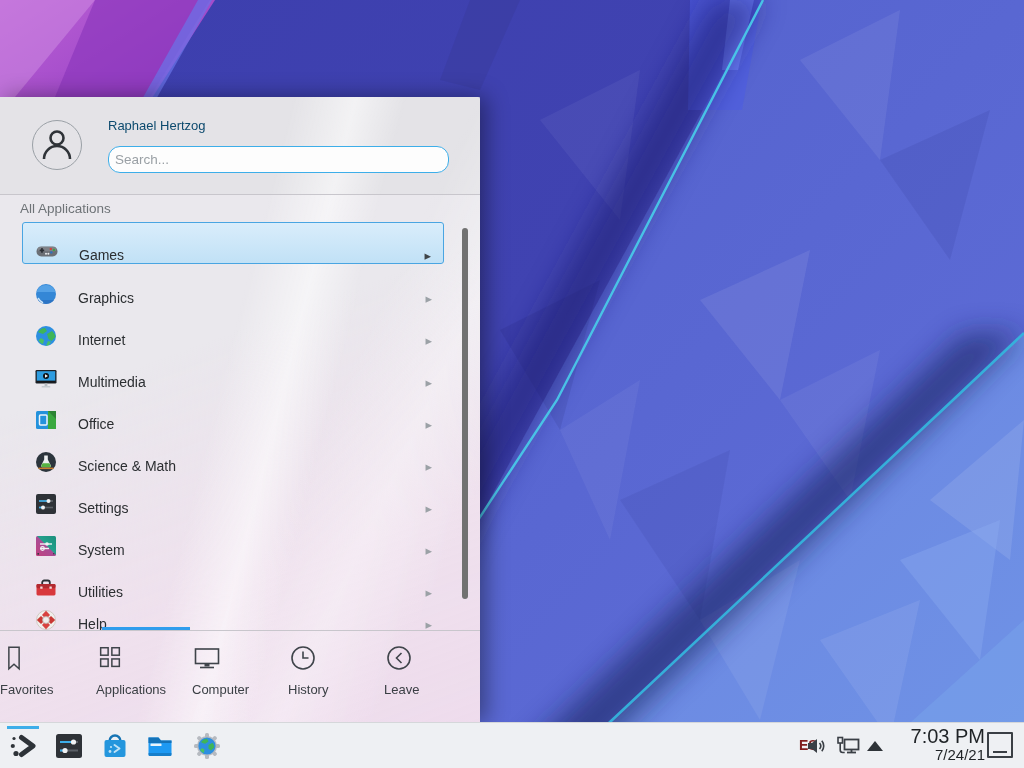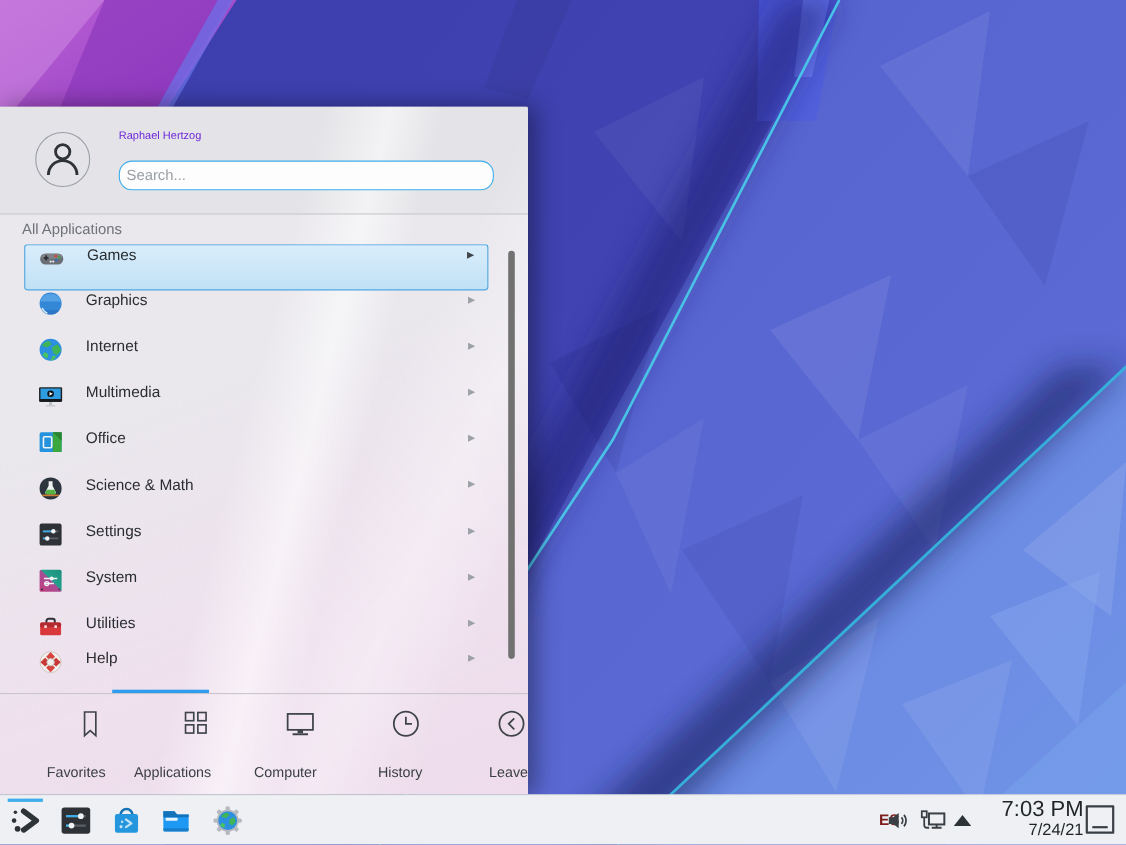--- a/index.html
+++ b/index.html
@@ -11,44 +11,44 @@
   #menu{position:absolute;left:0;top:97px;width:480px;height:625px;background:#eae8ed;
         box-shadow:6px 0 22px rgba(0,0,0,.40);border-radius:0 2px 0 0;}
   #menu .streaks{position:absolute;inset:0;pointer-events:none;border-radius:inherit;
     background:
       linear-gradient(104deg, rgba(255,255,255,0) 46%, rgba(255,255,255,.55) 56%, rgba(255,255,255,0) 64%),
       linear-gradient(115deg, rgba(255,255,255,0) 62%, rgba(255,255,255,.35) 74%, rgba(255,255,255,0) 86%),
       linear-gradient(160deg, rgba(243,219,238,0) 40%, rgba(243,219,238,.55) 72%, rgba(240,213,236,.65) 100%);}
   .mheader{position:absolute;left:0;top:0;width:480px;height:97px;background:rgba(222,222,226,.55);}
   .avatar{position:absolute;left:32px;top:23px;width:50px;height:50px;border-radius:50%;
           border:1px solid #9aa0a6;box-sizing:border-box;}
-  .uname{position:absolute;left:108px;top:21px;font-size:10px;color:#6d28d9;}
+  .uname{position:absolute;left:108px;top:21px;font-size:13px;color:#0c4a6e;}
   .searchbox{position:absolute;left:108px;top:49px;width:341px;height:27px;box-sizing:border-box;
              background:#fdfdfd;border:1px solid #3daee9;border-radius:12px;font-size:13.5px;
              color:#2b2e31;padding:0 6px;outline:none;font-family:inherit;}
   .searchbox::placeholder{color:#9aa0a5;opacity:1;}
   .hdr-divider{position:absolute;left:0;top:97px;width:480px;height:1px;background:#c8c6cc;}
   .section-label{position:absolute;left:20px;top:104px;font-size:13.5px;color:#6e7377;}
 
   .cat-list{position:absolute;left:0;top:125px;width:480px;height:408px;overflow:hidden;}
   .row{position:absolute;left:22px;width:422px;height:42px;box-sizing:border-box;border-radius:3px;
-       display:flex;align-items:flex-start;cursor:default;}
+       display:flex;align-items:flex-end;cursor:default;}
   .row .cicon{width:24px;height:24px;margin-left:12px;flex:0 0 24px;display:block;}
   .row .clabel{margin-left:20px;font-size:14px;color:#2b2e31;flex:1;}
   .row .arrow{margin-right:12px;font-size:13px;color:#9ba1a6;}
   .row.selected{background:linear-gradient(180deg,#d9edfb,#c1e1f6);border:1px solid #49a5e2;}
   .row.selected .arrow{color:#3f4448;}
 
   .scrollbar{position:absolute;left:462px;top:131px;width:6px;height:371px;border-radius:3px;background:#717171;}
 
   .tab-indicator{position:absolute;left:102px;top:530px;width:88px;height:3px;background:#2f9ded;}
   .ftr-divider{position:absolute;left:0;top:533px;width:480px;height:1px;background:#c8c6cc;}
   .mfooter{position:absolute;left:0;top:534px;width:480px;height:91px;display:flex;}
-  .tab{flex:1 1 0;display:flex;flex-direction:column;align-items:flex-end;justify-content:flex-start;
-       padding-top:12px;cursor:default;gap:12px;}
+  .tab{flex:1 1 0;display:flex;flex-direction:column;align-items:flex-start;justify-content:flex-start;
+       padding-top:12px;cursor:default;}
   .tab svg{display:block;}
   .tab .tlabel{margin-top:9px;font-size:13px;color:#3a3f44;}
 
   
   #panel{position:absolute;left:0;top:722px;width:1024px;height:46px;background:#eef0f3;
          border-top:1px solid rgba(0,0,0,.10);box-sizing:border-box;display:flex;align-items:center;}
   .task{position:absolute;top:8px;width:30px;height:30px;}
   .active-line{position:absolute;left:7px;top:3px;width:32px;height:3px;background:#3daee9;}
   .kbd-layout{position:absolute;left:778px;top:14px;font-size:14px;font-weight:bold;color:#7f1d1d;margin-left:21px;}
   .trayicon{position:absolute;}

